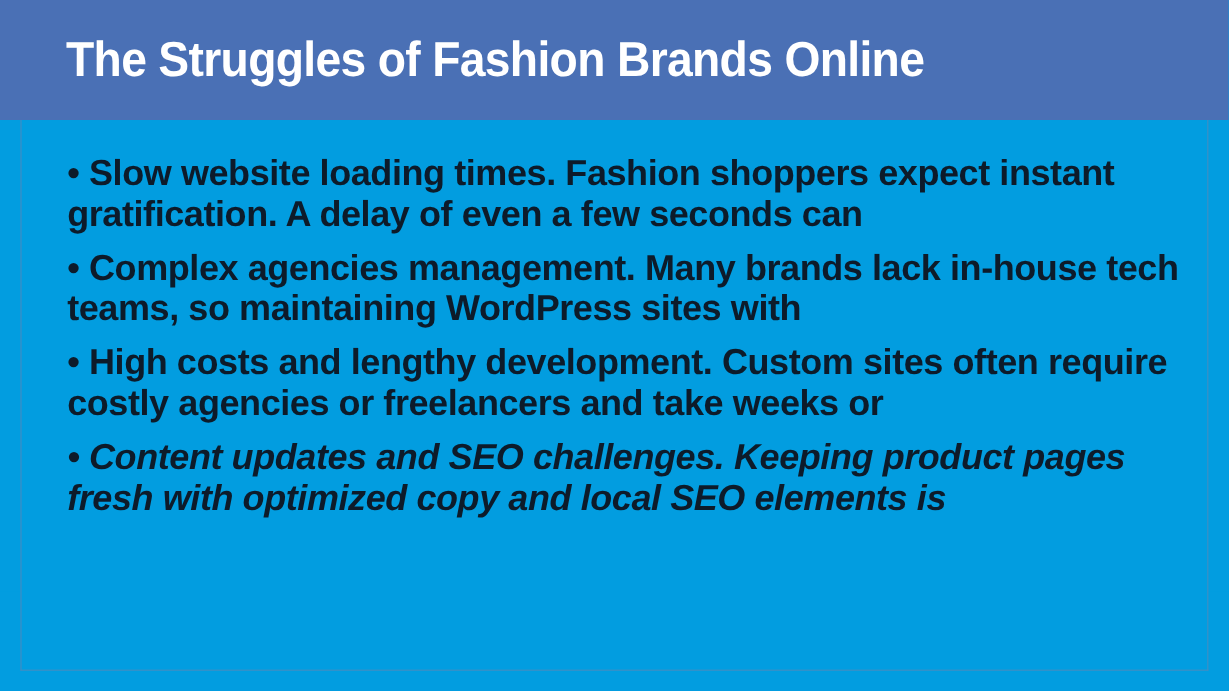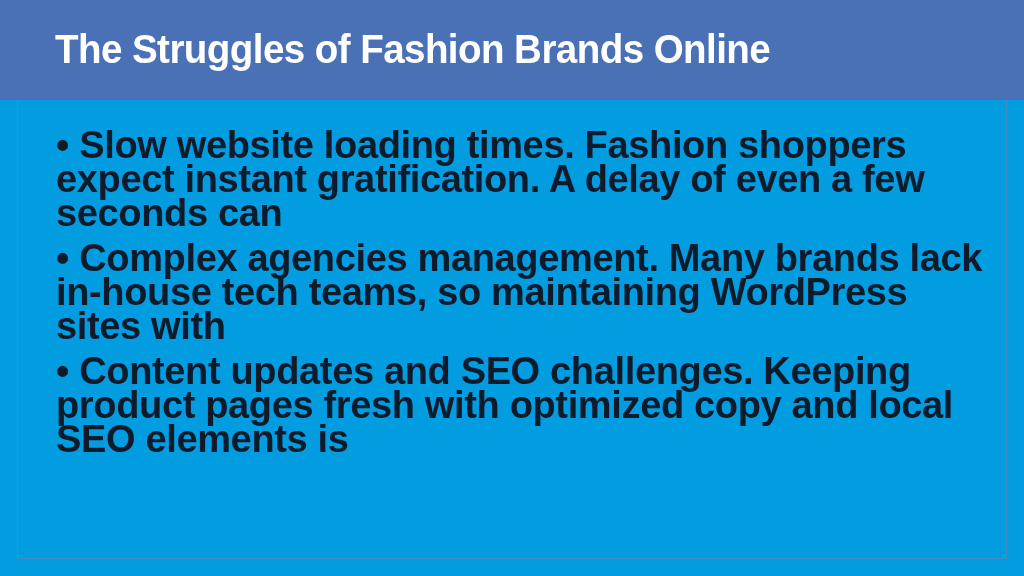--- a/index.html
+++ b/index.html
@@ -64,28 +64,29 @@
     margin: 0;
     padding: 0;
     list-style: none;
   }
   .bullet-item {
     position: relative;
     margin: 0 0 11px 0;
     padding: 0;
     color: #0d1b2a;
     font-family: "Liberation Sans", sans-serif;
-    font-size: 38px;
+    font-size: 30px;
     font-weight: bold;
     line-height: 34px;
     letter-spacing: -0.35px;
     text-indent: 0;
   }
   .bullet-item:last-child {
     margin-bottom: 0;
+    font-style: italic;
   }
   .bullet-mark {
     display: inline;
     color: #0d1b2a;
     font-weight: bold;
   }
   .bullet-text {
     display: inline;
   }
 </style>
@@ -104,20 +105,24 @@
       <li class="bullet-item">
         <span class="bullet-mark">•</span>
         <span class="bullet-text">Slow website loading times. Fashion shoppers expect instant gratification. A delay of even a few seconds can</span>
       </li>
 
       <li class="bullet-item">
         <span class="bullet-mark">•</span>
         <span class="bullet-text">Complex agencies management. Many brands lack in-house tech teams, so maintaining WordPress sites with</span>
       </li>
 
+      <li class="bullet-item">
+        <span class="bullet-mark">•</span>
+        <span class="bullet-text">High costs and lengthy development. Custom sites often require costly agencies or freelancers and take weeks or</span>
+      </li>
 
       <li class="bullet-item">
         <span class="bullet-mark">•</span>
         <span class="bullet-text">Content updates and SEO challenges. Keeping product pages fresh with optimized copy and local SEO elements is</span>
       </li>
 
     </ul>
   </div>
 
 </div>

